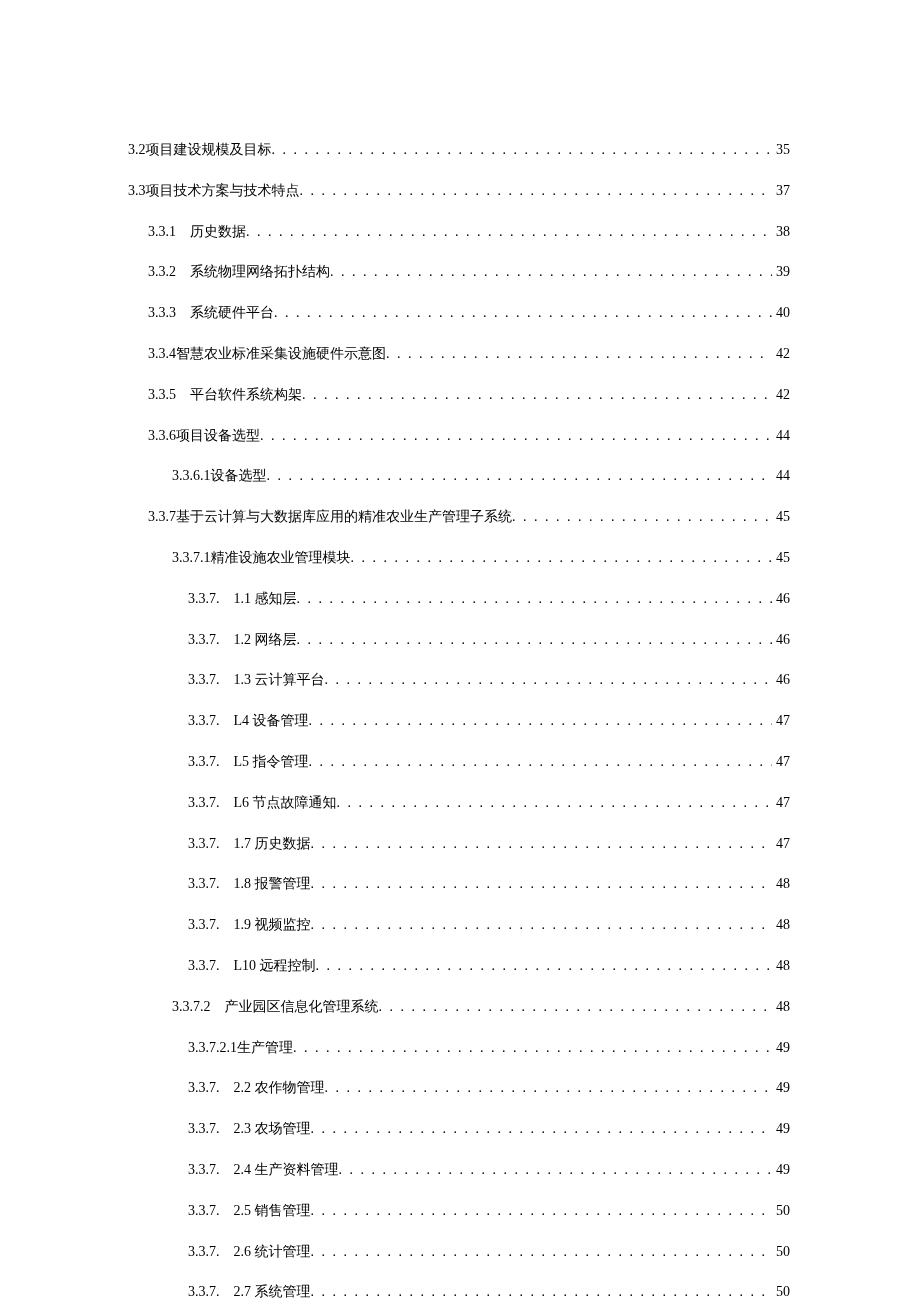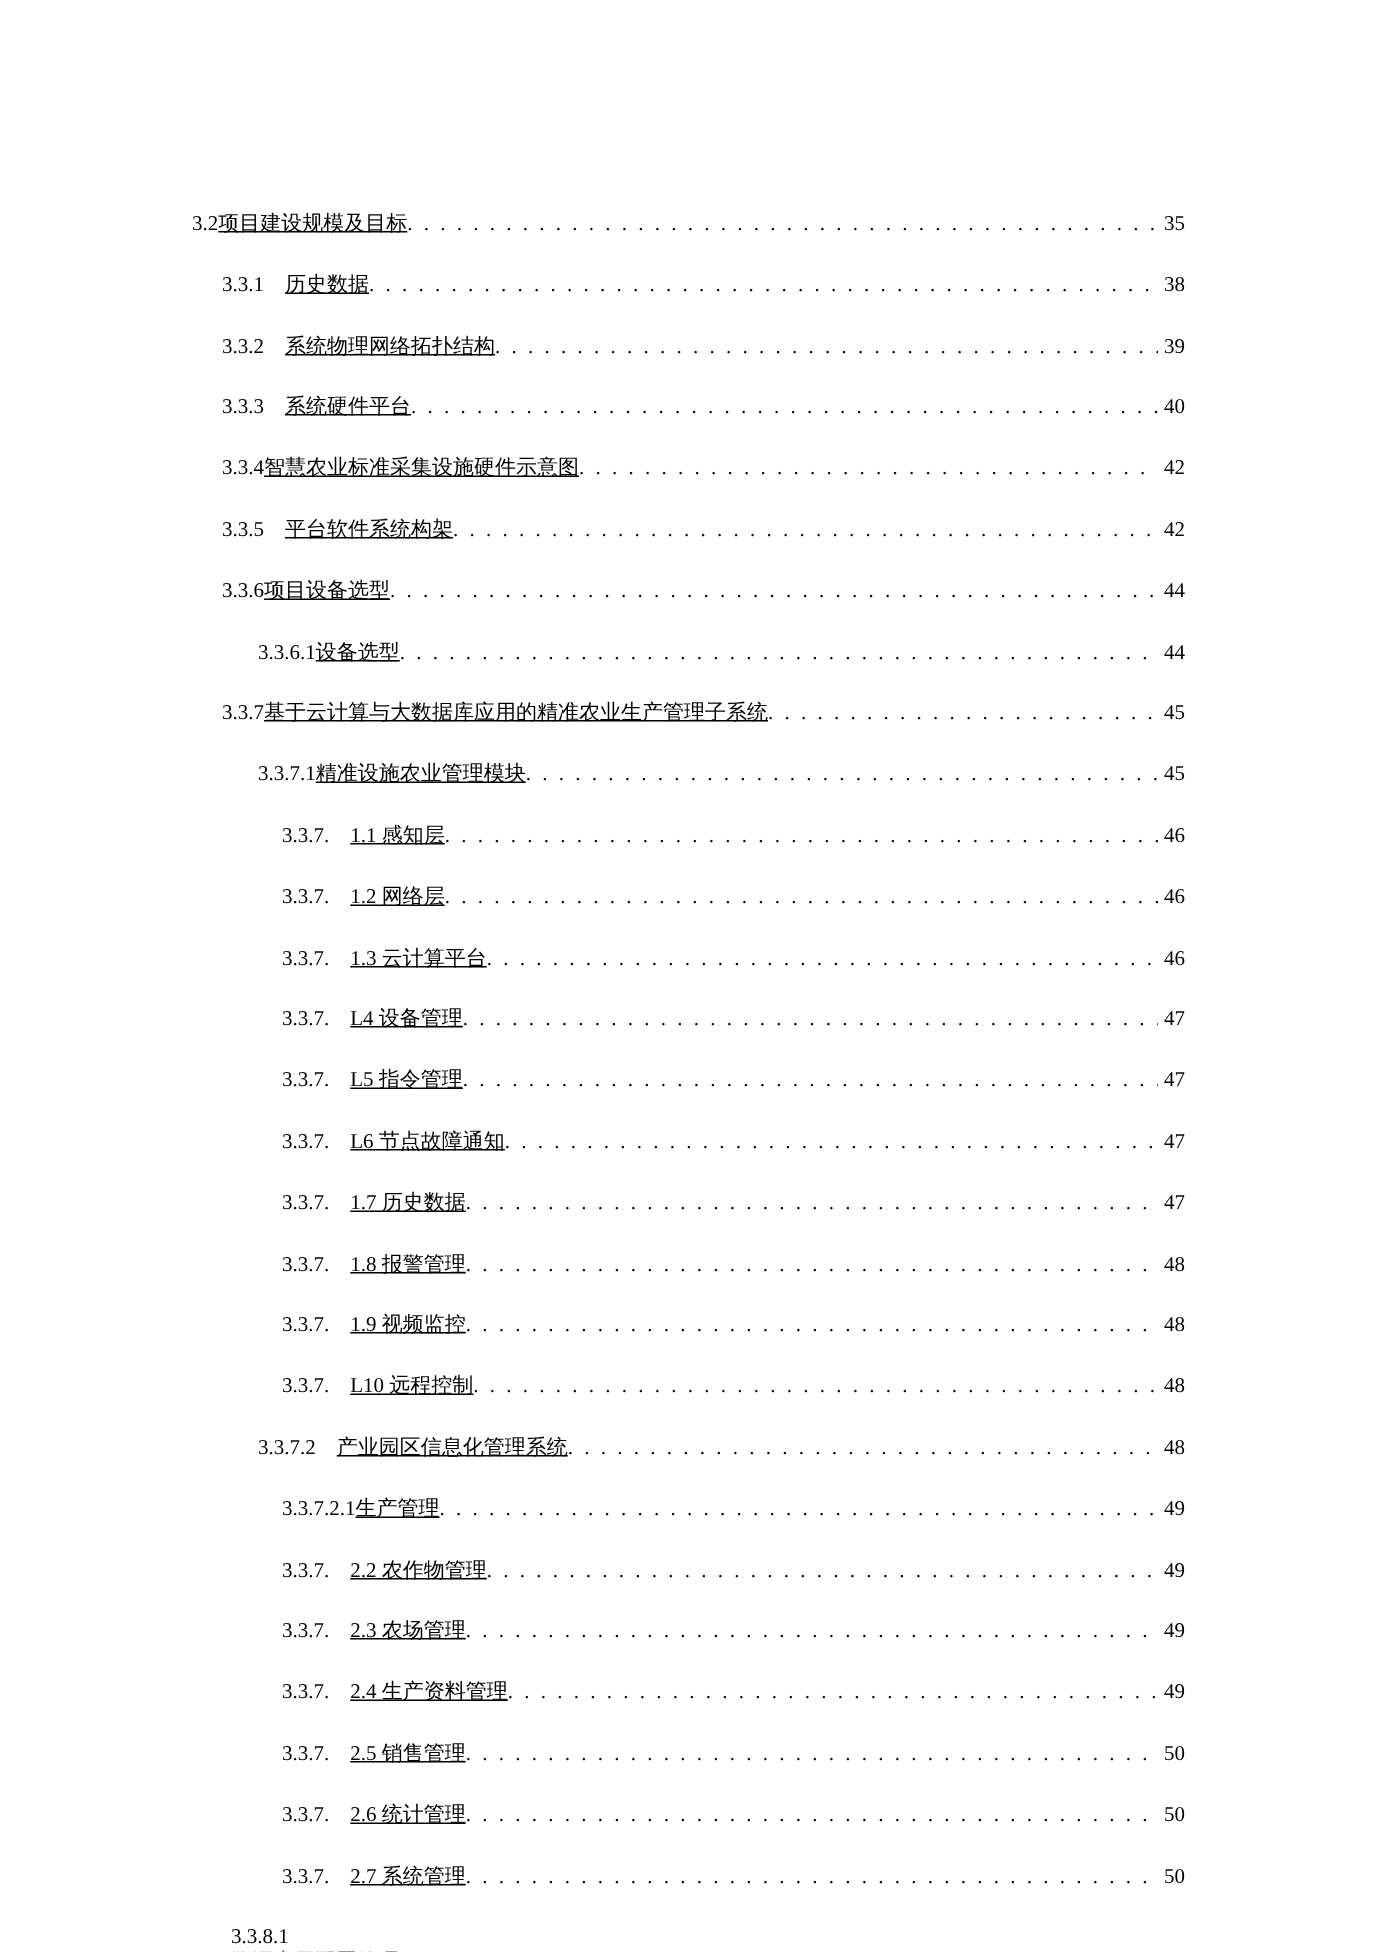--- a/index.html
+++ b/index.html
@@ -21,21 +21,20 @@
     margin-top: 24px;
   }
   .toc-number {
     flex: 0 0 auto;
   }
   .toc-gap {
     flex: 0 0 auto;
   }
   .toc-title {
     flex: 0 0 auto;
-    text-decoration: underline;
   }
   .toc-dots {
     flex: 1 1 auto;
     overflow: hidden;
     letter-spacing: 2px;
     color: #000;
   }
   .toc-dots::after {
     content: ". . . . . . . . . . . . . . . . . . . . . . . . . . . . . . . . . . . . . . . . . . . . . . . . . . . . . . . . . . . . . . . . . . . . . . . . . . . . . . . . . . . . . . . . . . . . . . . . . . . . . . . . . . . . . . . . . . . . . . . . . . . . . . . . . . . .";
   }
@@ -54,20 +53,27 @@
 <body>
 
 <div id="toc-container">
     <div class="toc-entry ind-0">
       <span class="toc-number">3.2</span>
       <span class="toc-gap"> </span>
       <span class="toc-title">项目建设规模及目标</span>
       <span class="toc-dots"></span>
       <span class="toc-page">35</span>
     </div>
+    <div class="toc-entry ind-0">
+      <span class="toc-number">3.3</span>
+      <span class="toc-gap"> </span>
+      <span class="toc-title">项目技术方案与技术特点</span>
+      <span class="toc-dots"></span>
+      <span class="toc-page">37</span>
+    </div>
     <div class="toc-entry ind-1">
       <span class="toc-number">3.3.1</span>
       <span class="toc-gap">　</span>
       <span class="toc-title">历史数据</span>
       <span class="toc-dots"></span>
       <span class="toc-page">38</span>
     </div>
     <div class="toc-entry ind-1">
       <span class="toc-number">3.3.2</span>
       <span class="toc-gap">　</span>

